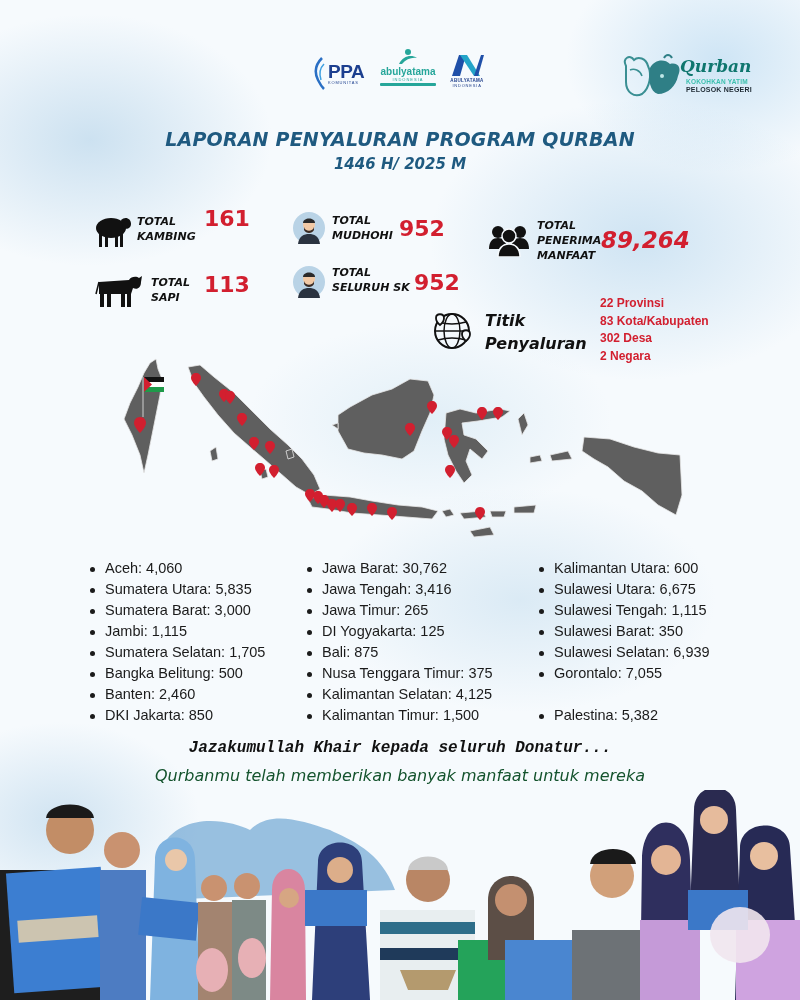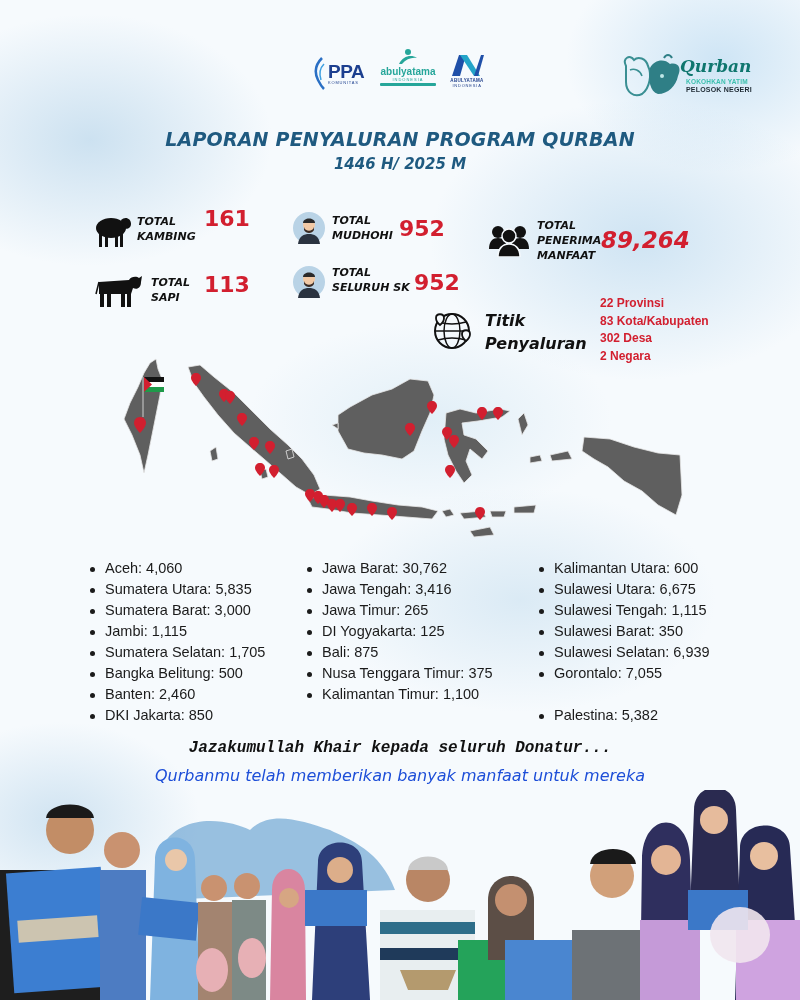--- a/index.html
+++ b/index.html
@@ -58,21 +58,21 @@
   .titik-label { font-style: italic; font-weight: 700; font-size: 16px; color: #111; line-height: 23px; font-family: "DejaVu Sans", sans-serif; }
   .titik-list { font-weight: 700; font-size: 12px; color: #d21f2f; line-height: 17.5px; }
 
   
   .prov-col { list-style: none; }
   .prov-col li { position: relative; padding-left: 17px; font-size: 14.5px; color: #1b1b1b; height: 21px; line-height: 21px; white-space: nowrap; }
   .prov-col li::before { content: ""; position:absolute; left: 2px; top: 9px; width: 5px; height: 5px; border-radius: 50%; background: #1b1b1b; }
   .prov-col li.gap { visibility: hidden; }
 
   .thanks1 { left: 0; width: 800px; top: 739px; text-align: center; font-style: italic; font-weight: 700; font-size: 16px; color: #111; font-family: Liberation Mono, monospace; }
-  .thanks2 { left: 0; width: 800px; top: 766px; text-align: center; font-style: italic; font-size: 16px; color: #1d4ed8; font-family: "DejaVu Sans", sans-serif; }
+  .thanks2 { left: 0; width: 800px; top: 766px; text-align: center; font-style: italic; font-size: 16px; color: #14532d; font-family: "DejaVu Sans", sans-serif; }
 
   
   .photo { left: 0; top: 790px; width: 800px; height: 210px; overflow: hidden; }
 </style>
 </head>
 <body>
 
 <div class="abs logo-ppa">
   <svg class="mark" viewBox="0 0 14 34">
     <path d="M10 2 C4 8 2 16 6 24 C8 28 10 31 12 33" stroke="#2a6fc4" stroke-width="2.5" fill="none"></path>
@@ -287,21 +287,22 @@
   <li>Banten: 2,460</li>
   <li>DKI Jakarta: 850</li>
 </ul>
 <ul class="abs prov-col" style="left:305px;top:558px">
   <li>Jawa Barat: 30,762</li>
   <li>Jawa Tengah: 3,416</li>
   <li>Jawa Timur: 265</li>
   <li>DI Yogyakarta: 125</li>
   <li>Bali: 875</li>
   <li>Nusa Tenggara Timur: 375</li>
-  <li>Kalimantan Timur: 1,100</li>
+  <li>Kalimantan Selatan: 4,125</li>
+  <li>Kalimantan Timur: 1,500</li>
 </ul>
 <ul class="abs prov-col" style="left:537px;top:558px">
   <li>Kalimantan Utara: 600</li>
   <li>Sulawesi Utara: 6,675</li>
   <li>Sulawesi Tengah: 1,115</li>
   <li>Sulawesi Barat: 350</li>
   <li>Sulawesi Selatan: 6,939</li>
   <li>Gorontalo: 7,055</li>
   <li class="gap"></li>
   <li>Palestina: 5,382</li>

